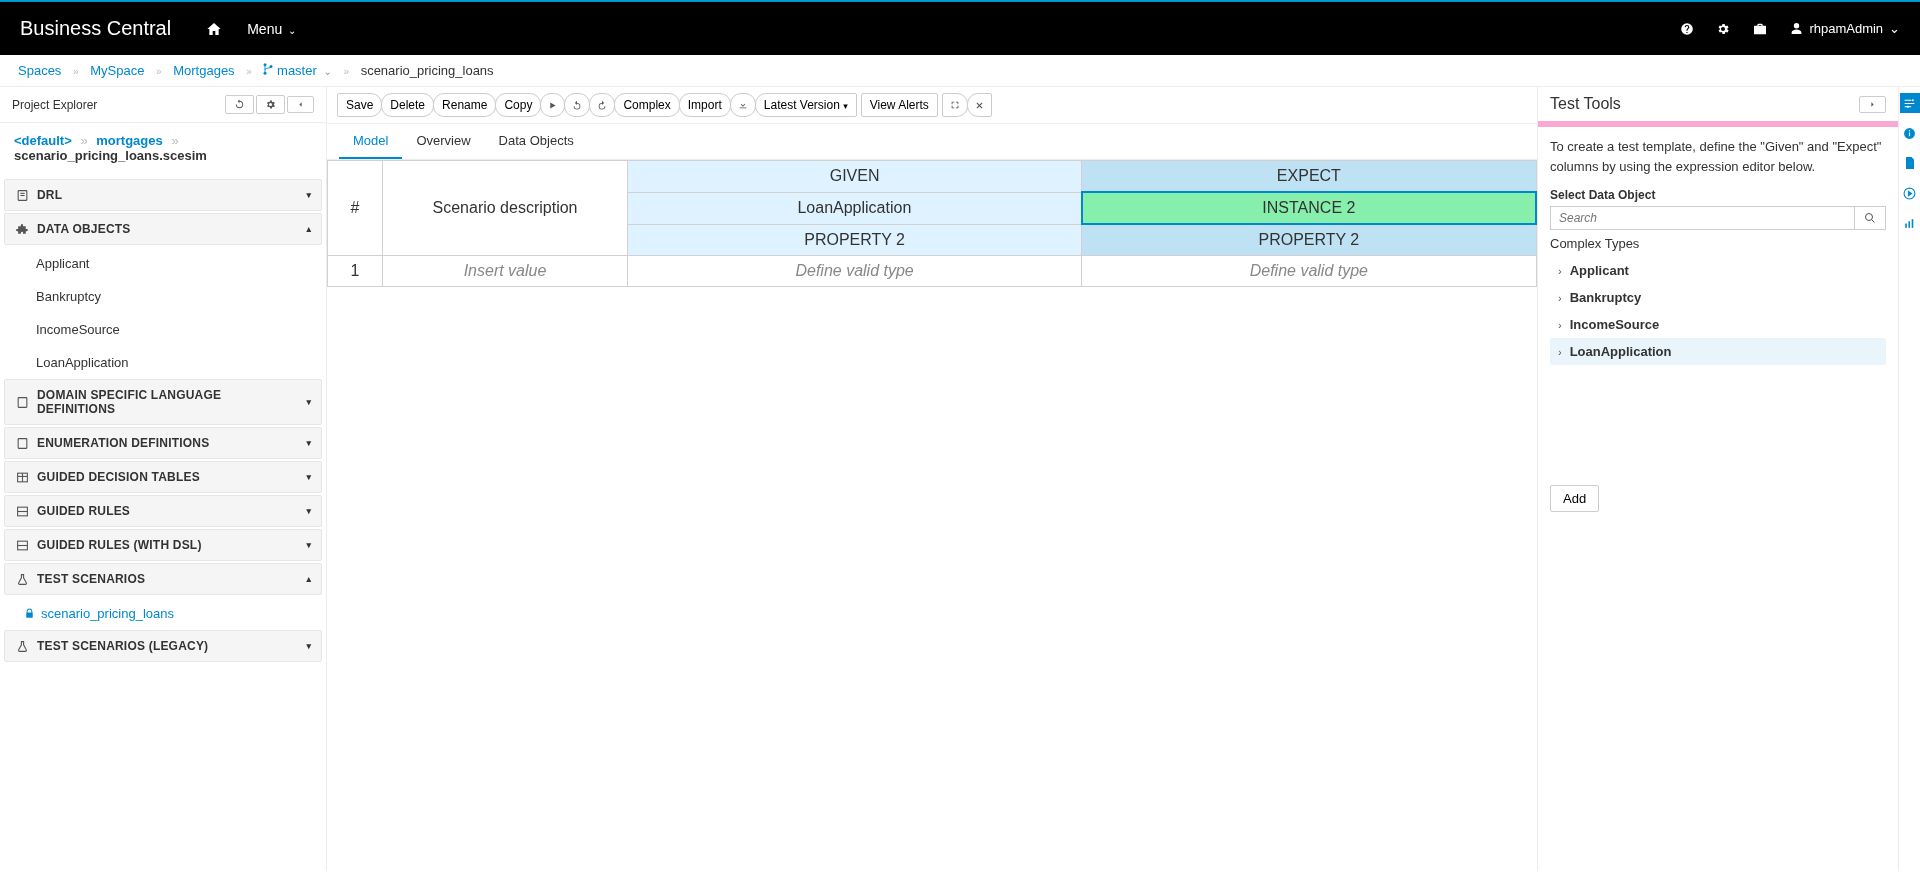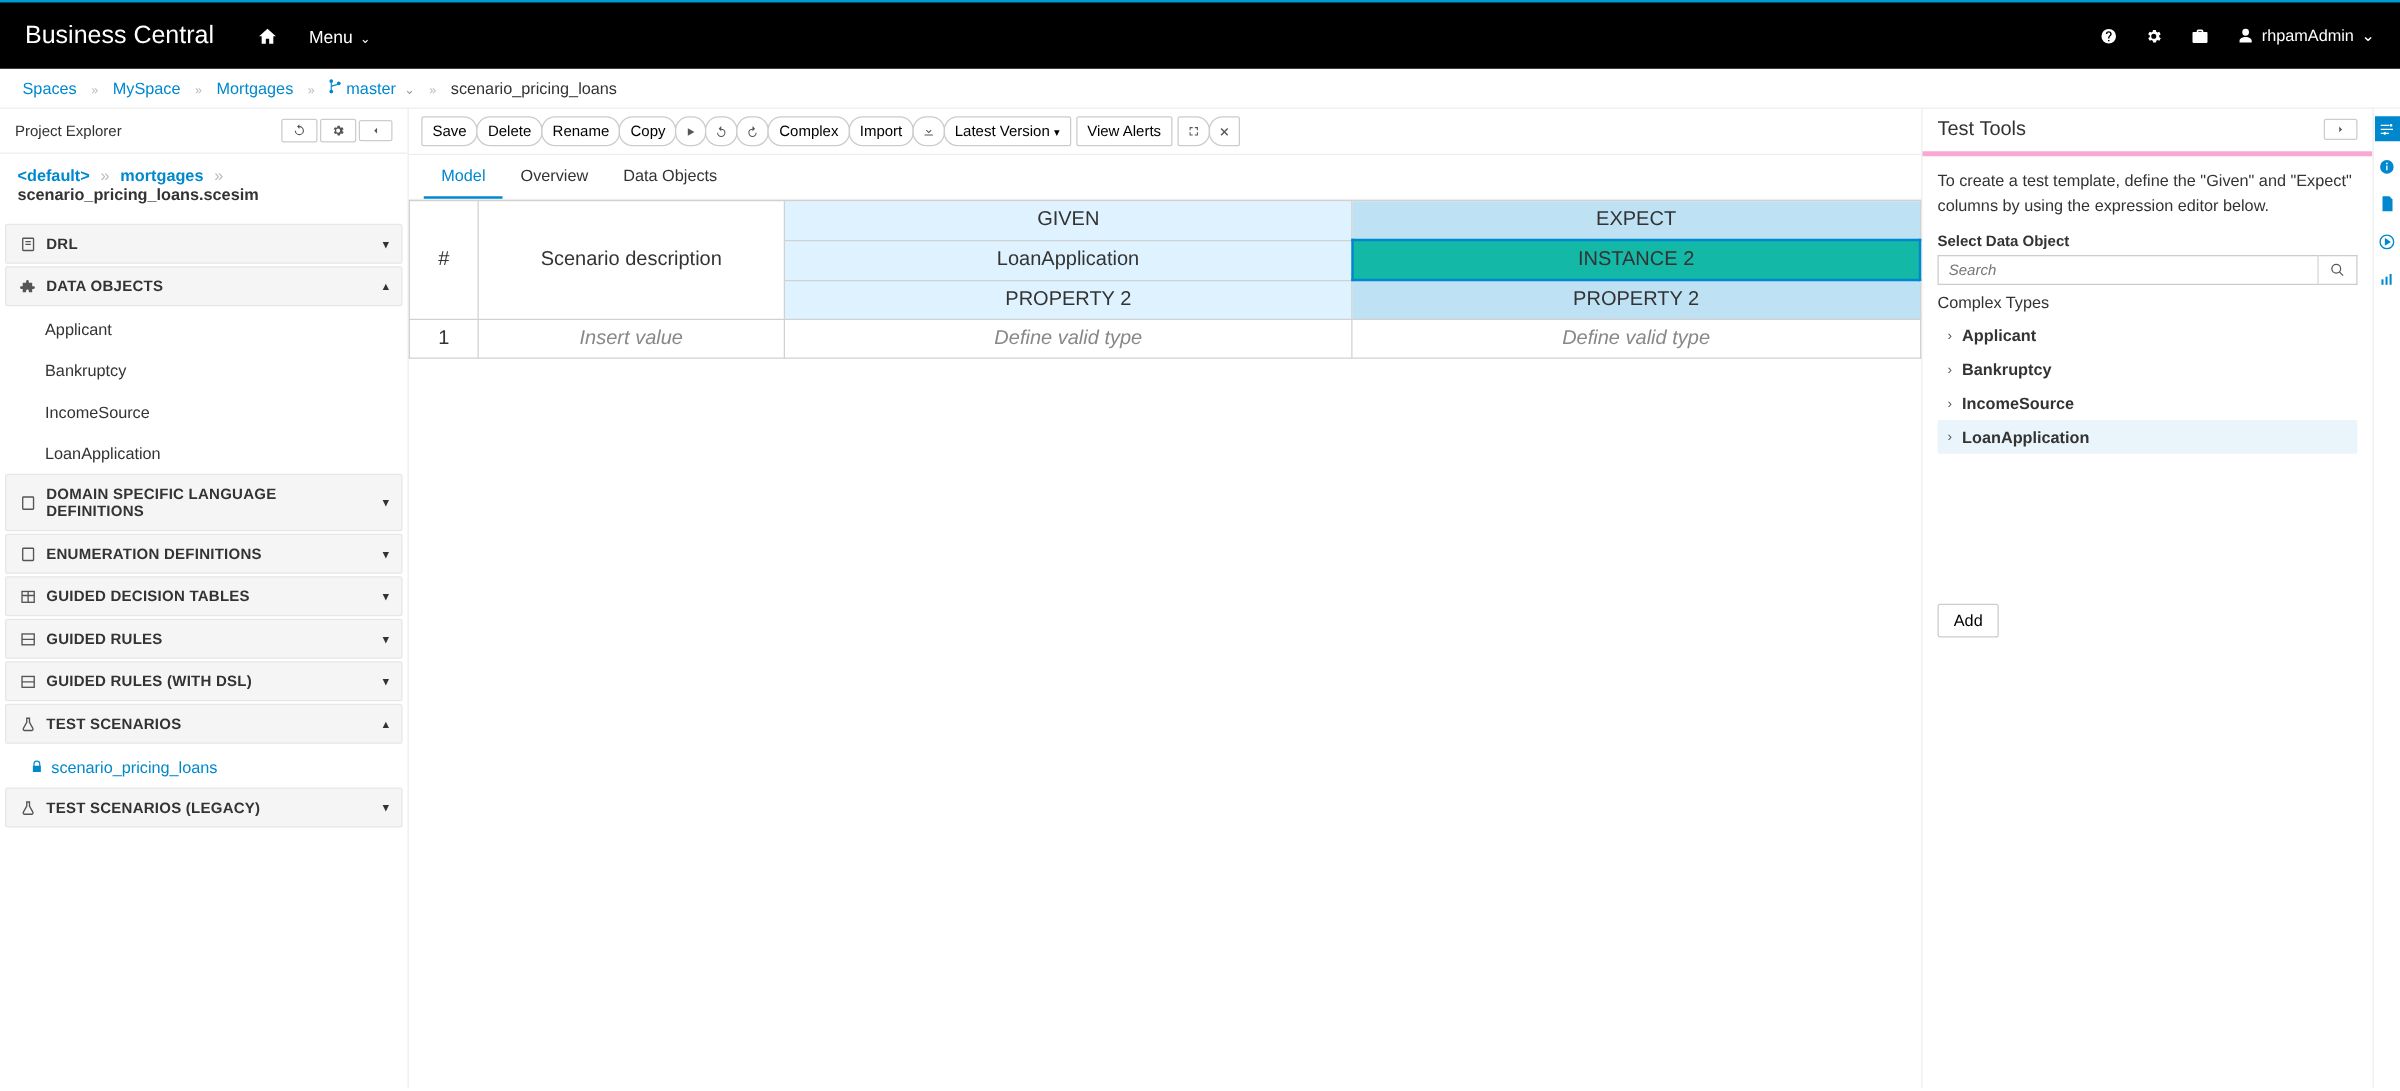--- a/index.html
+++ b/index.html
@@ -56,29 +56,29 @@
 .center-tabs .tab.active { color: #0088ce; border-bottom: 2px solid #0088ce; }
 
 .grid-wrap { padding: 0; }
 table.scenario { border-collapse: collapse; width: 100%; table-layout: fixed; }
 table.scenario th, table.scenario td { border: 1px solid #d1d1d1; padding: 6px 8px; font-size: 16px; text-align: center; font-weight: normal; }
 table.scenario .col-num { width: 55px; }
 table.scenario .col-desc { width: 245px; }
 th.given-hdr { background: #def3ff; }
 th.expect-hdr { background: #bee1f4; }
 th.instance-given { background: #def3ff; }
-th.instance-expect { background: #14b8a6; border: 2px solid #0088ce !important; cursor: pointer; }
+th.instance-expect { background: #86efac; border: 2px solid #0088ce !important; cursor: pointer; }
 th.prop-given { background: #def3ff; }
 th.prop-expect { background: #bee1f4; }
 td.placeholder { color: #888; font-style: italic; }
 .rownum-cell { background: #fff; }
 
 
 .right-panel { width: 360px; display: flex; flex-direction: column; }
-.right-header { display: flex; align-items: flex-start; padding: 8px 12px; border-bottom: 4px solid #f9a8d4; }
+.right-header { display: flex; align-items: flex-end; padding: 8px 12px; border-bottom: 6px solid #f9a8d4; }
 .right-header h3 { font-size: 16px; font-weight: 400; flex: 1; }
 .right-body { padding: 10px 12px; font-size: 13px; }
 .right-body .desc { margin-bottom: 12px; line-height: 1.5; }
 .right-body .label { font-size: 12px; font-weight: bold; margin-bottom: 4px; display: block; }
 .search-row { display: flex; margin-bottom: 6px; }
 .search-row input { flex: 1; border: 1px solid #ccc; padding: 4px 8px; font-size: 12px; font-style: italic; }
 .search-row button { border: 1px solid #ccc; border-left: none; background: #fff; padding: 4px 9px; cursor: pointer; }
 .complex-types-label { font-size: 13px; margin-bottom: 6px; }
 .type-list { margin-bottom: 120px; }
 .type-item { padding: 6px 8px; cursor: pointer; display: flex; align-items: center; gap: 8px; border-radius: 2px; }

